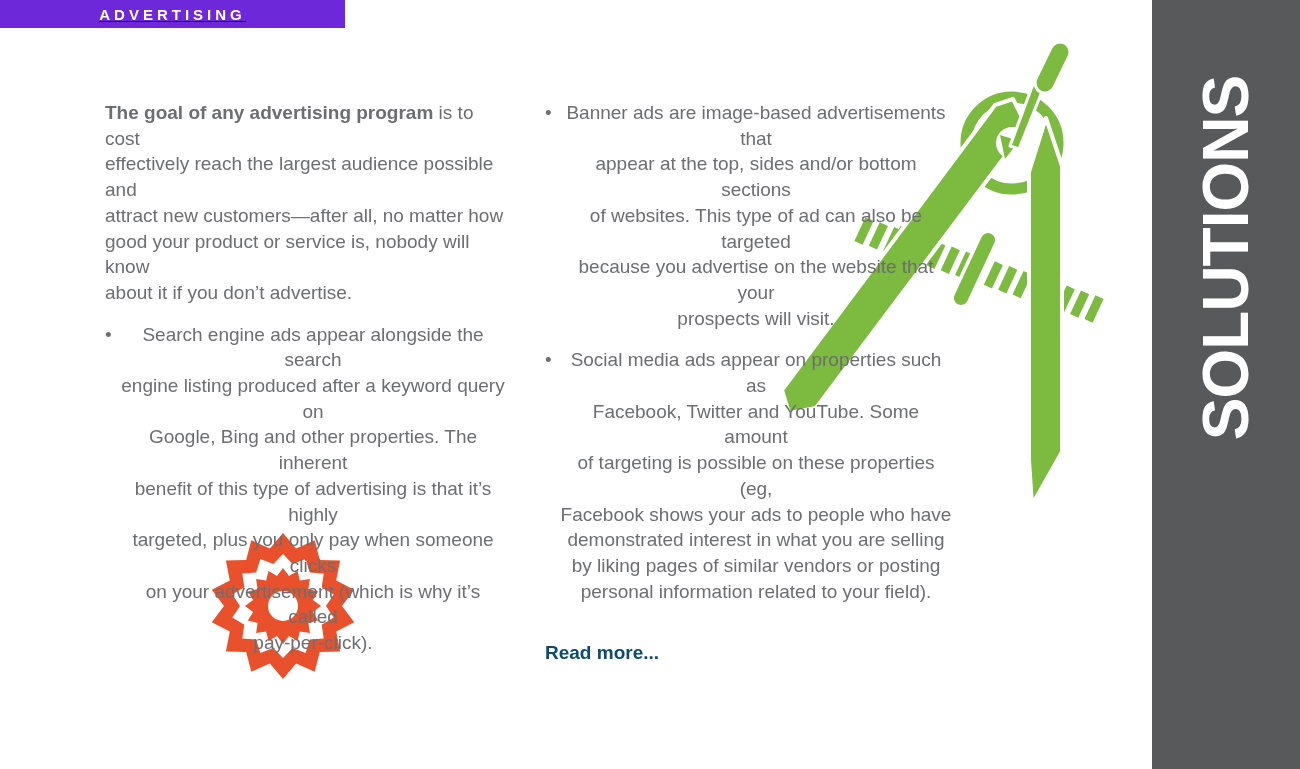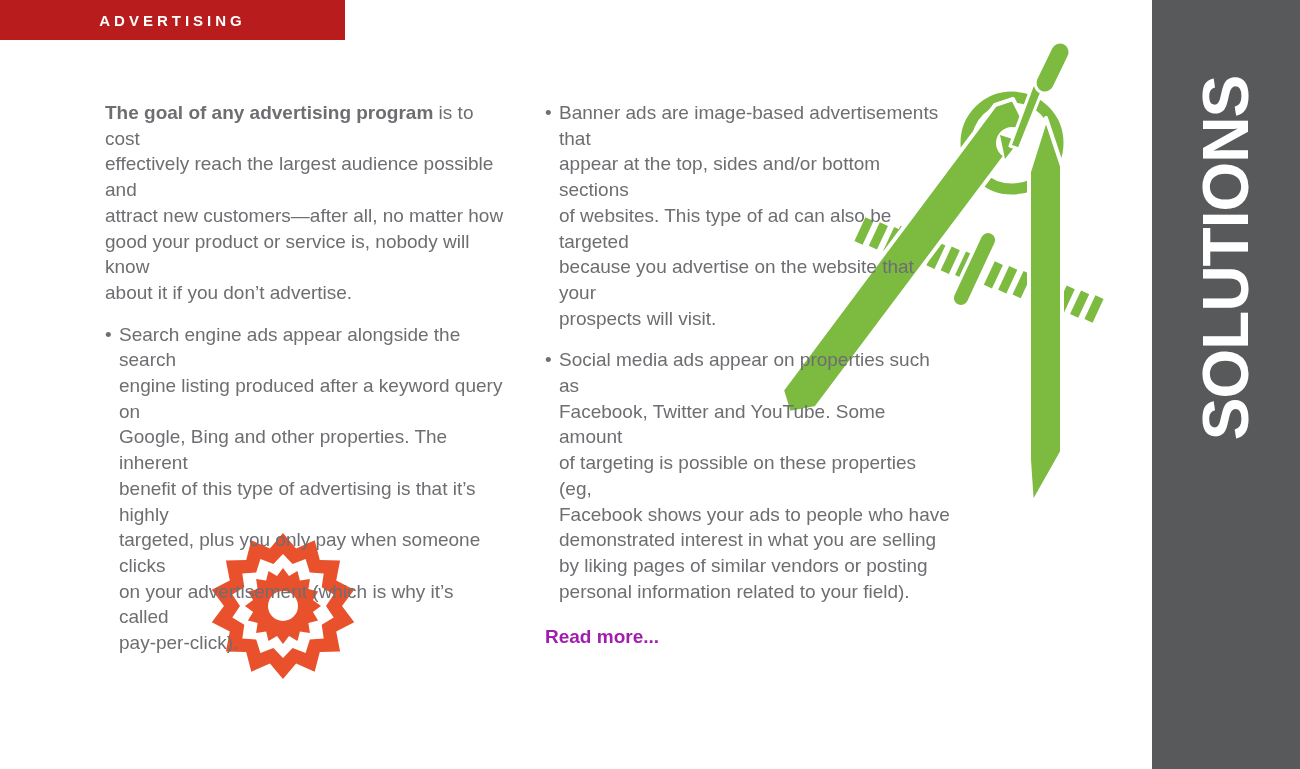--- a/index.html
+++ b/index.html
@@ -1,43 +1,43 @@
 <!DOCTYPE html>
 <html><head>
 <meta charset="utf-8">
 <style>
   html,body{margin:0;padding:0;background:#ffffff;}
   .page{position:relative;width:1300px;height:769px;background:#ffffff;overflow:hidden;
         font-family:"Liberation Sans",sans-serif;}
 
   
-  .header-bar{position:absolute;left:0;top:0;width:345px;height:40px;background:#b91c1c;
-              display:flex;align-items:center;justify-content:center;z-index:3;}
+  .header-bar{position:absolute;left:0;top:0;width:345px;height:28px;background:#6d28d9;
+              display:flex;align-items:center;justify-content:center;z-index:3;text-decoration:underline;}
   .header-bar .label{color:#ffffff;font-weight:bold;font-size:15px;letter-spacing:4px;}
 
   
   .sidebar{position:absolute;left:1152px;top:0;width:148px;height:769px;background:#58595B;z-index:3;}
   .sidebar .vword{position:absolute;left:50%;top:258px;
                   transform:translate(-50%,-50%) rotate(-90deg);
                   color:#ffffff;font-weight:bold;font-size:64px;letter-spacing:-1px;
                   white-space:nowrap;}
 
   
   .art{position:absolute;left:0;top:0;z-index:1;pointer-events:none;}
 
   
   .col{position:absolute;top:100px;color:#6D6E71;font-size:19px;line-height:25.7px;z-index:2;}
   .col-left{left:105px;width:402px;}
   .col-right{left:545px;width:408px;}
   .para{margin:0 0 16px 0;white-space:pre-line;}
   .para b{font-weight:bold;}
   .bullet{display:flex;margin:2px 0 16px 0;}
   .bullet .marker{flex:none;width:14px;}
-  .bullet .btext{flex:1;white-space:pre-line;}
-  .read-more{color:#a21caf;font-weight:bold;font-size:19px;margin-top:4px;cursor:pointer;display:inline-block;}
+  .bullet .btext{flex:1;white-space:pre-line;text-align:center;}
+  .read-more{color:#0c4a6e;font-weight:bold;font-size:19px;margin-top:20px;cursor:pointer;display:inline-block;}
 </style>
 </head>
 <body>
 
 <div class="page">
 
   <svg class="art" width="1300" height="769" viewBox="0 0 1300 769">
 
     <g>
 

